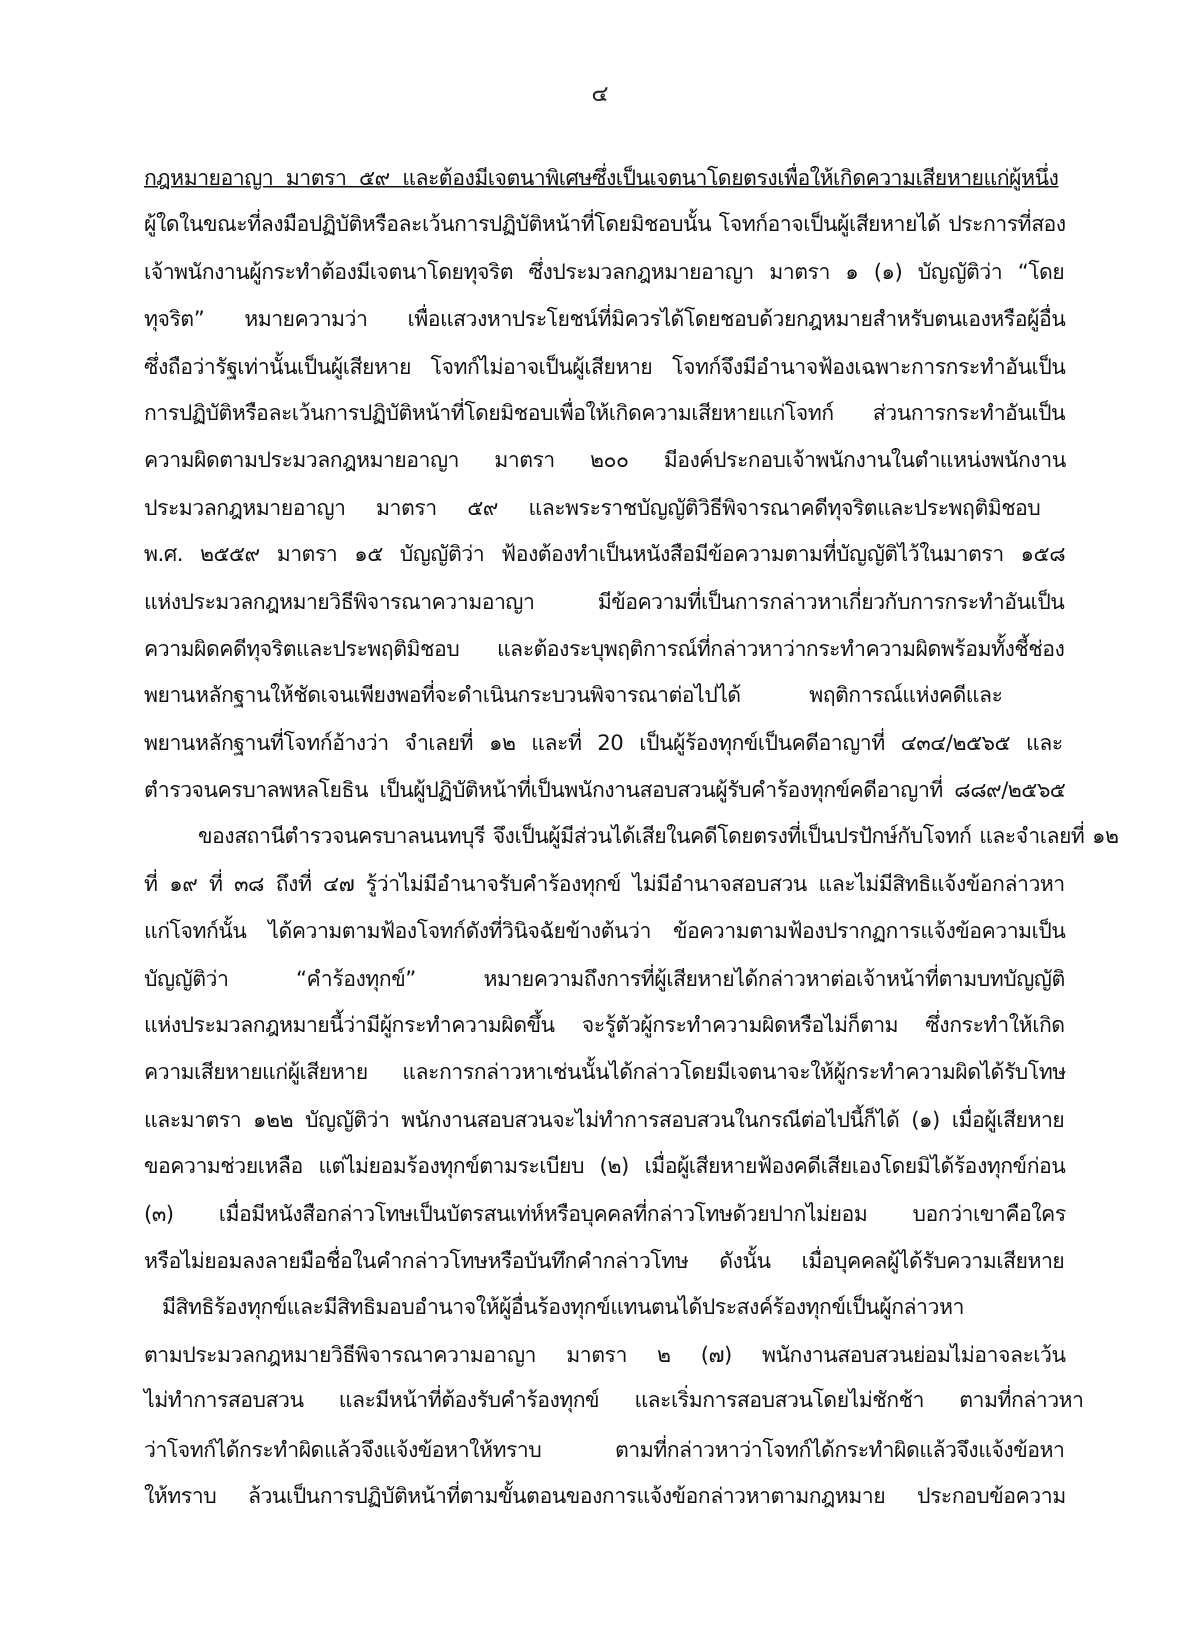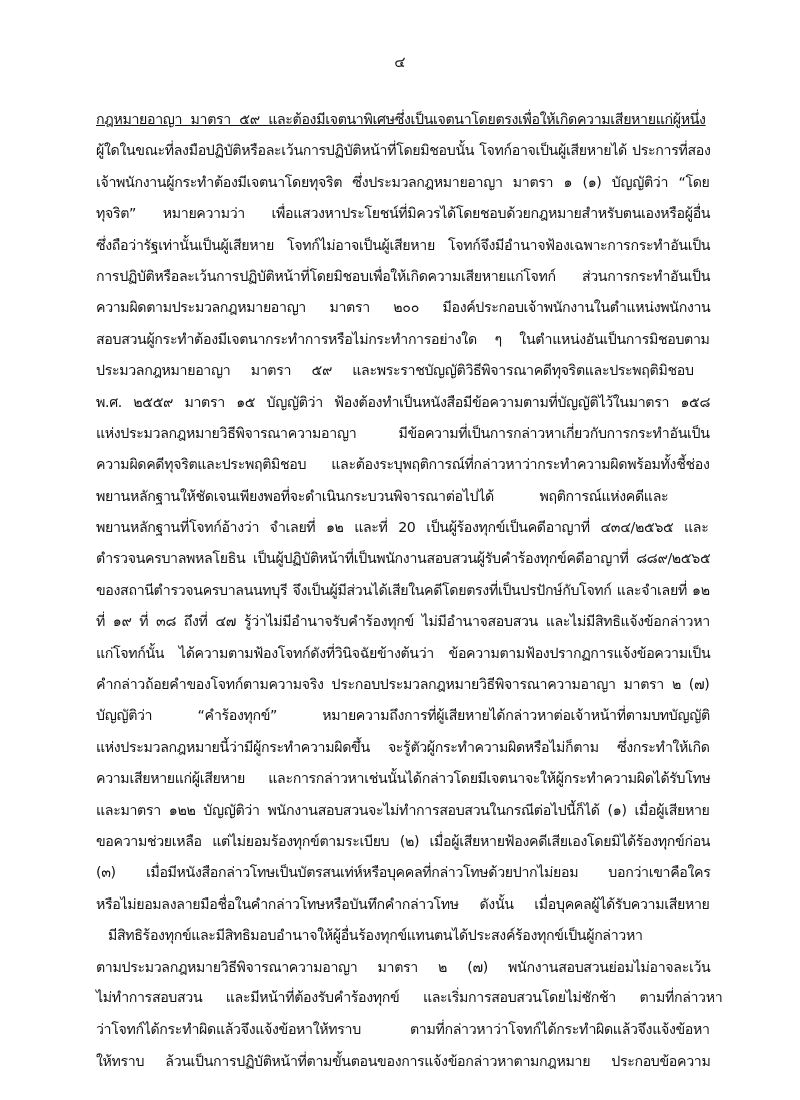--- a/index.html
+++ b/index.html
@@ -58,32 +58,30 @@
   <div class="page-number">๔</div>
 
   <div class="body-text">
     <span class="line" style="display: block; white-space: nowrap; width: auto; word-spacing: 4.25px; text-align: left; text-align-last: left; text-decoration: underline;">กฎหมายอาญา มาตรา ๕๙  และต้องมีเจตนาพิเศษซึ่งเป็นเจตนาโดยตรงเพื่อให้เกิดความเสียหายแก่ผู้หนึ่ง</span>
     <span class="line" style="display: block; white-space: nowrap; width: auto; word-spacing: 1px; text-align: left; text-align-last: left;">ผู้ใดในขณะที่ลงมือปฏิบัติหรือละเว้นการปฏิบัติหน้าที่โดยมิชอบนั้น โจทก์อาจเป็นผู้เสียหายได้ ประการที่สอง</span>
     <span class="line" style="display: block; white-space: nowrap; width: auto; word-spacing: 6.16667px; text-align: left; text-align-last: left;">เจ้าพนักงานผู้กระทำต้องมีเจตนาโดยทุจริต ซึ่งประมวลกฎหมายอาญา มาตรา ๑ (๑) บัญญัติว่า “โดย</span>
     <span class="line" style="display: block; white-space: nowrap; width: auto; word-spacing: 22.5px; text-align: left; text-align-last: left;">ทุจริต” หมายความว่า เพื่อแสวงหาประโยชน์ที่มิควรได้โดยชอบด้วยกฎหมายสำหรับตนเองหรือผู้อื่น</span>
     <span class="line" style="display: block; white-space: nowrap; width: auto; word-spacing: 9px; text-align: right; text-align-last: left;">ซึ่งถือว่ารัฐเท่านั้นเป็นผู้เสียหาย โจทก์ไม่อาจเป็นผู้เสียหาย โจทก์จึงมีอำนาจฟ้องเฉพาะการกระทำอันเป็น</span>
     <span class="line" style="display: block; white-space: nowrap; width: auto; word-spacing: 22px; text-align: left; text-align-last: left;">การปฏิบัติหรือละเว้นการปฏิบัติหน้าที่โดยมิชอบเพื่อให้เกิดความเสียหายแก่โจทก์ ส่วนการกระทำอันเป็น</span>
     <span class="line" style="display: block; white-space: nowrap; width: auto; word-spacing: 19.3333px; text-align: left; text-align-last: left;">ความผิดตามประมวลกฎหมายอาญา มาตรา ๒๐๐ มีองค์ประกอบเจ้าพนักงานในตำแหน่งพนักงาน</span>
-    <span class="line" style="display: block; white-space: nowrap; width: auto; word-spacing: 13.5px; text-align: left; text-align-last: left;">สอบสวนผู้กระทำต้องมีเจตนากระทำการหรือไม่กระทำการอย่างใด ๆ ในตำแหน่งอันเป็นการมิชอบตาม</span>
     <span class="line" style="display: block; white-space: nowrap; width: auto; word-spacing: 16.25px; text-align: center; text-align-last: left;">ประมวลกฎหมายอาญา มาตรา ๕๙  และพระราชบัญญัติวิธีพิจารณาคดีทุจริตและประพฤติมิชอบ</span>
     <span class="line" style="display: block; white-space: nowrap; width: auto; word-spacing: 7.16667px; text-align: left; text-align-last: left;">พ.ศ. ๒๕๕๙ มาตรา ๑๕ บัญญัติว่า ฟ้องต้องทำเป็นหนังสือมีข้อความตามที่บัญญัติไว้ในมาตรา ๑๕๘</span>
     <span class="line" style="display: block; white-space: nowrap; width: auto; word-spacing: 38px; text-align: left; text-align-last: left;">แห่งประมวลกฎหมายวิธีพิจารณาความอาญา มีข้อความที่เป็นการกล่าวหาเกี่ยวกับการกระทำอันเป็น</span>
     <span class="line" style="display: block; white-space: nowrap; width: auto; word-spacing: 21px; text-align: left; text-align-last: left;">ความผิดคดีทุจริตและประพฤติมิชอบ และต้องระบุพฤติการณ์ที่กล่าวหาว่ากระทำความผิดพร้อมทั้งชี้ช่อง</span>
     <span class="line" style="display: block; white-space: nowrap; width: auto; word-spacing: 41.5px; text-align: left; text-align-last: left;">พยานหลักฐานให้ชัดเจนเพียงพอที่จะดำเนินกระบวนพิจารณาต่อไปได้  พฤติการณ์แห่งคดีและ</span>
     <span class="line" style="display: block; white-space: nowrap; width: auto; word-spacing: 6.42857px; text-align: left; text-align-last: left;">พยานหลักฐานที่โจทก์อ้างว่า จำเลยที่ ๑๒ และที่ 20 เป็นผู้ร้องทุกข์เป็นคดีอาญาที่ ๔๓๔/๒๕๖๕ และ</span>
     <span class="line" style="display: block; white-space: nowrap; width: auto; word-spacing: 3.5px; text-align: left; text-align-last: left;">ตำรวจนครบาลพหลโยธิน เป็นผู้ปฏิบัติหน้าที่เป็นพนักงานสอบสวนผู้รับคำร้องทุกข์คดีอาญาที่ ๘๘๙/๒๕๖๕</span>
-    <span class="line" style="display: block; white-space: nowrap; width: auto; word-spacing: 1px; text-align: right; text-align-last: left;">ของสถานีตำรวจนครบาลนนทบุรี จึงเป็นผู้มีส่วนได้เสียในคดีโดยตรงที่เป็นปรปักษ์กับโจทก์ และจำเลยที่ ๑๒</span>
+    <span class="line" style="display: block; white-space: nowrap; width: auto; word-spacing: 1px; text-align: right; text-align-last: left; margin-left: 36px;">ของสถานีตำรวจนครบาลนนทบุรี จึงเป็นผู้มีส่วนได้เสียในคดีโดยตรงที่เป็นปรปักษ์กับโจทก์ และจำเลยที่ ๑๒</span>
     <span class="line" style="display: block; white-space: nowrap; width: auto; word-spacing: 3.625px; text-align: left; text-align-last: left;">ที่ ๑๙ ที่ ๓๘ ถึงที่ ๔๗ รู้ว่าไม่มีอำนาจรับคำร้องทุกข์ ไม่มีอำนาจสอบสวน และไม่มีสิทธิแจ้งข้อกล่าวหา</span>
     <span class="line" style="display: block; white-space: nowrap; width: auto; word-spacing: 10.5px; text-align: left; text-align-last: left;">แก่โจทก์นั้น ได้ความตามฟ้องโจทก์ดังที่วินิจฉัยข้างต้นว่า ข้อความตามฟ้องปรากฏการแจ้งข้อความเป็น</span>
-    <span class="line" style="display: block; white-space: nowrap; width: auto; word-spacing: 3.75px; text-align: left; text-align-last: left;">คำกล่าวถ้อยคำของโจทก์ตามความจริง ประกอบประมวลกฎหมายวิธีพิจารณาความอาญา มาตรา ๒ (๗)</span>
     <span class="line" style="display: block; white-space: nowrap; width: auto; word-spacing: 41px; text-align: left; text-align-last: left;">บัญญัติว่า “คำร้องทุกข์” หมายความถึงการที่ผู้เสียหายได้กล่าวหาต่อเจ้าหน้าที่ตามบทบัญญัติ</span>
     <span class="line" style="display: block; white-space: nowrap; width: auto; word-spacing: 14px; text-align: left; text-align-last: left;">แห่งประมวลกฎหมายนี้ว่ามีผู้กระทำความผิดขึ้น จะรู้ตัวผู้กระทำความผิดหรือไม่ก็ตาม ซึ่งกระทำให้เกิด</span>
     <span class="line" style="display: block; white-space: nowrap; width: auto; word-spacing: 19px; text-align: left; text-align-last: left;">ความเสียหายแก่ผู้เสียหาย และการกล่าวหาเช่นนั้นได้กล่าวโดยมีเจตนาจะให้ผู้กระทำความผิดได้รับโทษ</span>
     <span class="line" style="display: block; white-space: nowrap; width: auto; word-spacing: 3.8px; text-align: left; text-align-last: left;">และมาตรา ๑๒๒ บัญญัติว่า พนักงานสอบสวนจะไม่ทำการสอบสวนในกรณีต่อไปนี้ก็ได้ (๑) เมื่อผู้เสียหาย</span>
     <span class="line" style="display: block; white-space: nowrap; width: auto; word-spacing: 6.33333px; text-align: left; text-align-last: left;">ขอความช่วยเหลือ แต่ไม่ยอมร้องทุกข์ตามระเบียบ (๒) เมื่อผู้เสียหายฟ้องคดีเสียเองโดยมิได้ร้องทุกข์ก่อน</span>
     <span class="line" style="display: block; white-space: nowrap; width: auto; word-spacing: 26px; text-align: left; text-align-last: left;">(๓) เมื่อมีหนังสือกล่าวโทษเป็นบัตรสนเท่ห์หรือบุคคลที่กล่าวโทษด้วยปากไม่ยอม บอกว่าเขาคือใคร</span>
     <span class="line" style="display: block; white-space: nowrap; width: auto; word-spacing: 16.5px; text-align: left; text-align-last: left;">หรือไม่ยอมลงลายมือชื่อในคำกล่าวโทษหรือบันทึกคำกล่าวโทษ ดังนั้น เมื่อบุคคลผู้ได้รับความเสียหาย</span>
     <span class="line" style="display: block; white-space: nowrap; width: auto; text-align: left; text-align-last: left; margin-left: 12px;">มีสิทธิร้องทุกข์และมีสิทธิมอบอำนาจให้ผู้อื่นร้องทุกข์แทนตนได้ประสงค์ร้องทุกข์เป็นผู้กล่าวหา</span>
     <span class="line" style="display: block; white-space: nowrap; width: auto; word-spacing: 16px; text-align: left; text-align-last: left;">ตามประมวลกฎหมายวิธีพิจารณาความอาญา มาตรา ๒ (๗) พนักงานสอบสวนย่อมไม่อาจละเว้น</span>
     <span class="line" style="display: block; white-space: nowrap; width: auto; word-spacing: 15.3333px; text-align: center; text-align-last: left; font-family: Liberation Mono, monospace;">ไม่ทำการสอบสวน และมีหน้าที่ต้องรับคำร้องทุกข์ และเริ่มการสอบสวนโดยไม่ชักช้า ตามที่กล่าวหา</span>

